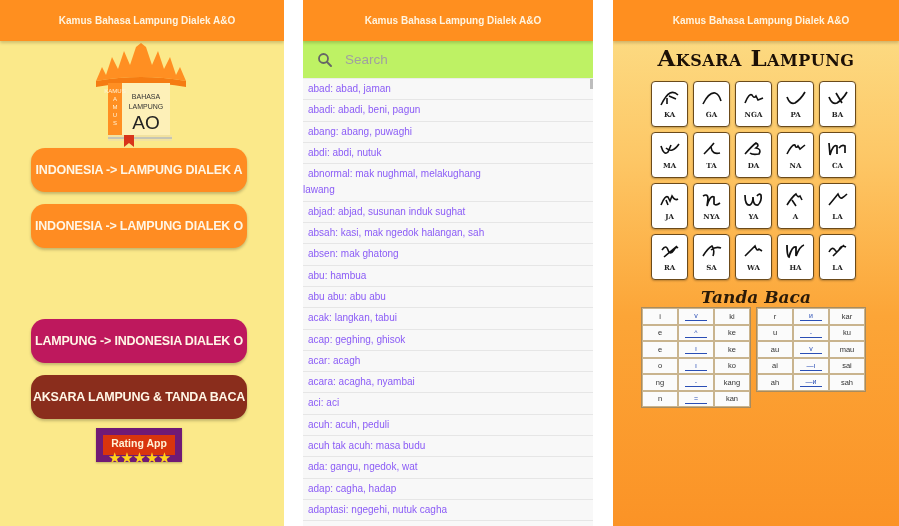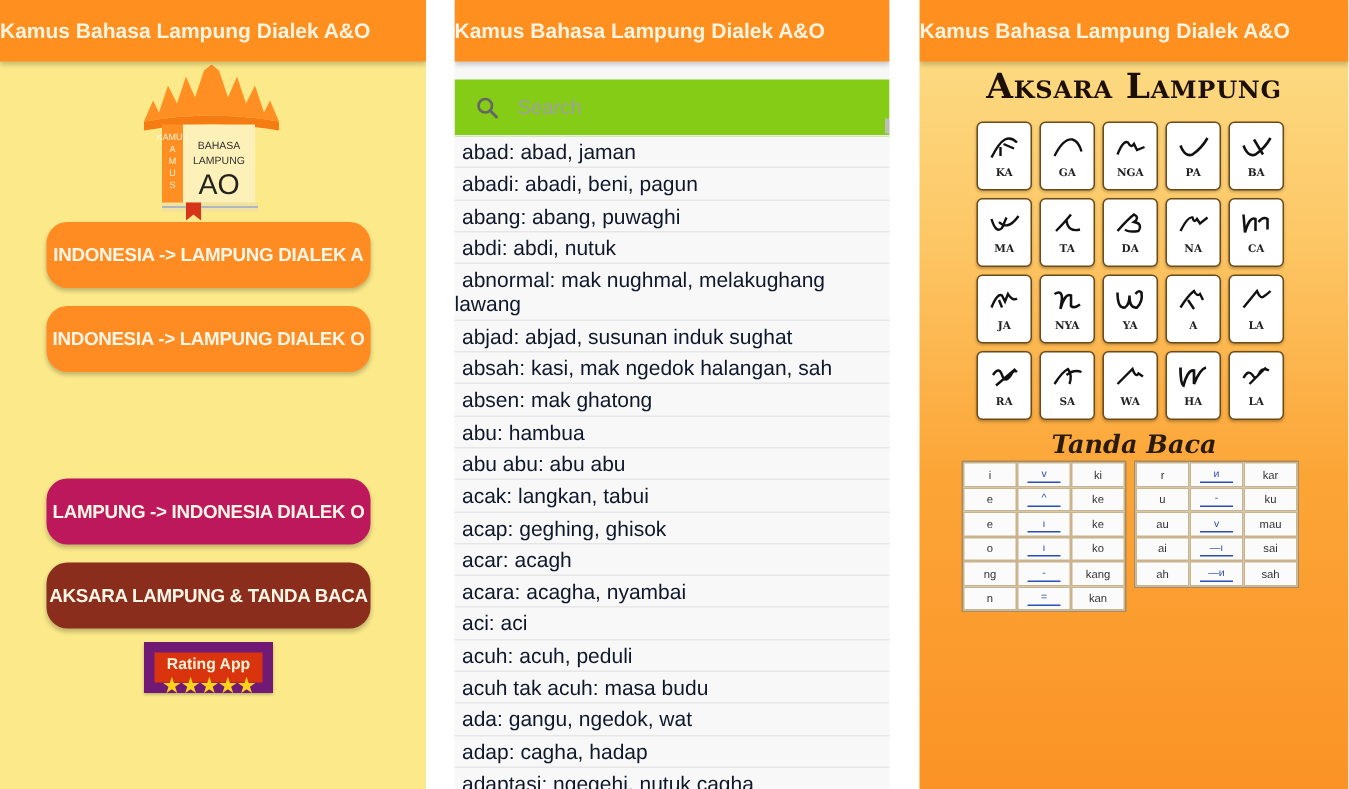--- a/index.html
+++ b/index.html
@@ -2,23 +2,23 @@
 <html><head>
 <meta charset="utf-8">
 <style>
   * { box-sizing: border-box; margin: 0; padding: 0; }
   html, body { width: 899px; height: 526px; overflow: hidden; background: #ffffff; }
   body { position: relative; font-family: "Liberation Sans", sans-serif; }
 
   .panel { position: absolute; top: 0; height: 526px; overflow: hidden; }
   .appbar {
     height: 41px; background: #ff8f1f; color: #fff4e0;
-    font-size: 14px; font-weight: bold; line-height: 41px; 
+    font-size: 10px; font-weight: bold; line-height: 41px; padding-left: 10px;
     white-space: nowrap; box-shadow: 0 2px 3px rgba(0,0,0,0.18);
-    position: relative; z-index: 2;
+    position: relative; z-index: 2; text-align: center;
   }
 
   
   #left { left: 0; width: 284px; background: #fbe98a; }
   .logo { position: absolute; left: 92px; top: 43px; width: 98px; height: 104px; }
   .menu-btn {
     position: absolute; left: 31px; width: 216px; height: 44px;
     color: #fff6e6; font-size: 12.5px; font-weight: bold; text-align: center;
     line-height: 44px; border-radius: 14px; cursor: pointer;
     box-shadow: 0 2px 3px rgba(0,0,0,0.22); white-space: nowrap; letter-spacing: -0.2px;
@@ -28,31 +28,31 @@
     background: #d9340d; border: 7px solid #701a75; text-align: center; cursor: pointer;
     box-shadow: 0 1px 2px rgba(0,0,0,0.25);
   }
   .rating .lbl { color: #fff2d6; font-size: 10.5px; font-weight: bold; line-height: 14px; margin-top: 1px; }
   .rating .stars { color: #ffd21a; font-size: 15px; line-height: 16px; letter-spacing: -1px; }
 
   
   #mid { left: 303px; width: 290px; background: #f8f8f8; }
   .search {
     height: 38px; display: flex; align-items: center; padding-left: 14px;
-    background: #84cc16; border-bottom: 1px solid #ececec; margin-top: 12px;
+    background: #bef264; border-bottom: 1px solid #ececec;
   }
   .search svg { width: 16px; height: 16px; }
   .search input {
     border: none; background: transparent; outline: none; margin-left: 12px;
     font-family: "Liberation Sans", sans-serif; font-size: 13.5px; color: #555; width: 220px;
   }
   .search input::placeholder { color: #a0a0a0; }
   .list { position: relative; }
   .row {
-    border-bottom: 1px solid #e6e6e6; font-size: 14px; color: #0f172a;
+    border-bottom: 1px solid #e6e6e6; font-size: 10px; color: #8b5cf6;
     padding: 2px 4px 2px 5px; line-height: 16.3px; min-height: 20.8px; cursor: pointer;
   }
   .row.wrap { padding-left: 5px; text-indent: 0; }
   .row.wrap .l2 { display: block; margin-left: -5px; }
   .scrollbar { position: absolute; right: 0; top: 79px; width: 3px; height: 10px; background: #bdbdbd; }
 
   
   #right { left: 613px; width: 286px; background: linear-gradient(180deg, #fce08a 0%, #fdc766 30%, #fca537 60%, #fb9326 100%); }
   .aksara-title {
     position: absolute; top: 44px; left: 0; width: 100%; text-align: center;

